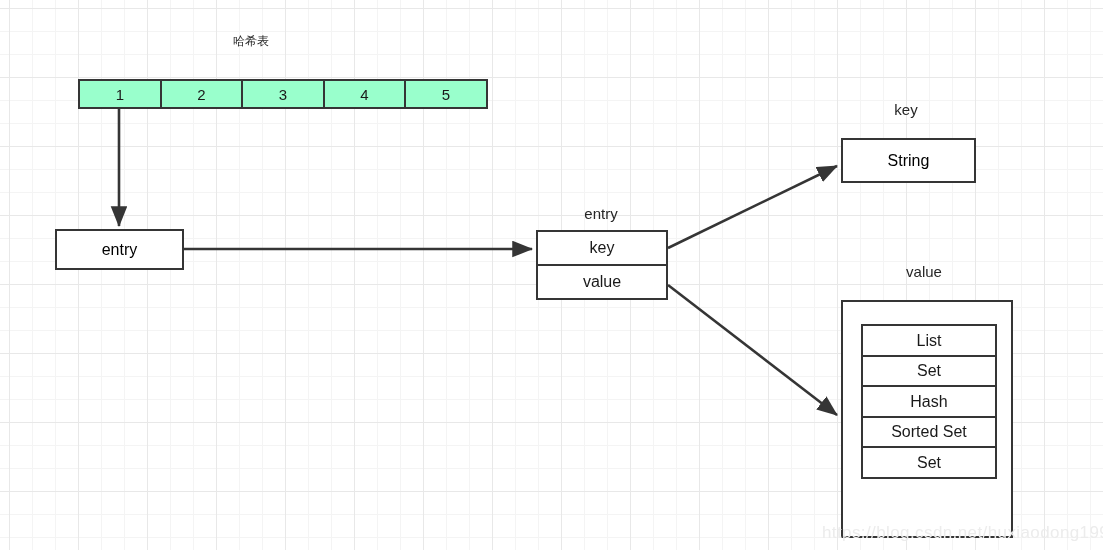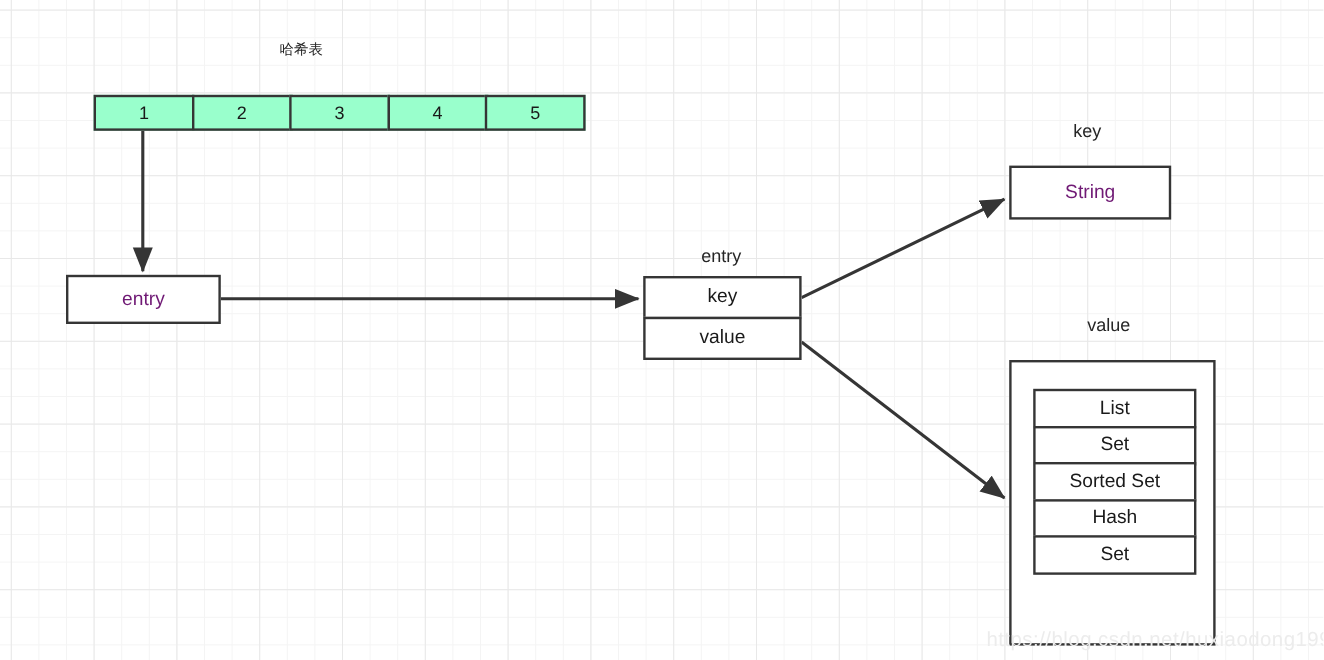--- a/index.html
+++ b/index.html
@@ -47,21 +47,21 @@
 
   .box {
     position: absolute;
     box-sizing: border-box;
     background: #ffffff;
     border: 2.5px solid #353535;
     display: flex;
     align-items: center;
     justify-content: center;
     font-size: 16px;
-    color: #701a75;
+    color: #000000;
     white-space: nowrap;
   }
 
   
   #hash-table {
     position: absolute;
     left: 78px;
     top: 79px;
     width: 410px;
     height: 30px;
@@ -227,21 +227,21 @@
   <div class="label" id="key-label">key</div>
 
   <div class="box" id="string-box">String</div>
 
   <div class="label" id="value-label">value</div>
 
   <div id="value-outer">
     <div id="value-list">
       <div class="vrow">List</div>
       <div class="vrow">Set</div>
+      <div class="vrow">Hash</div>
       <div class="vrow">Sorted Set</div>
-      <div class="vrow">Hash</div>
       <div class="vrow">Set</div>
     </div>
   </div>
 
   <div id="watermark">https://blog.csdn.net/huxiaodong1994</div>
 
 </div>
 
 </body></html>

